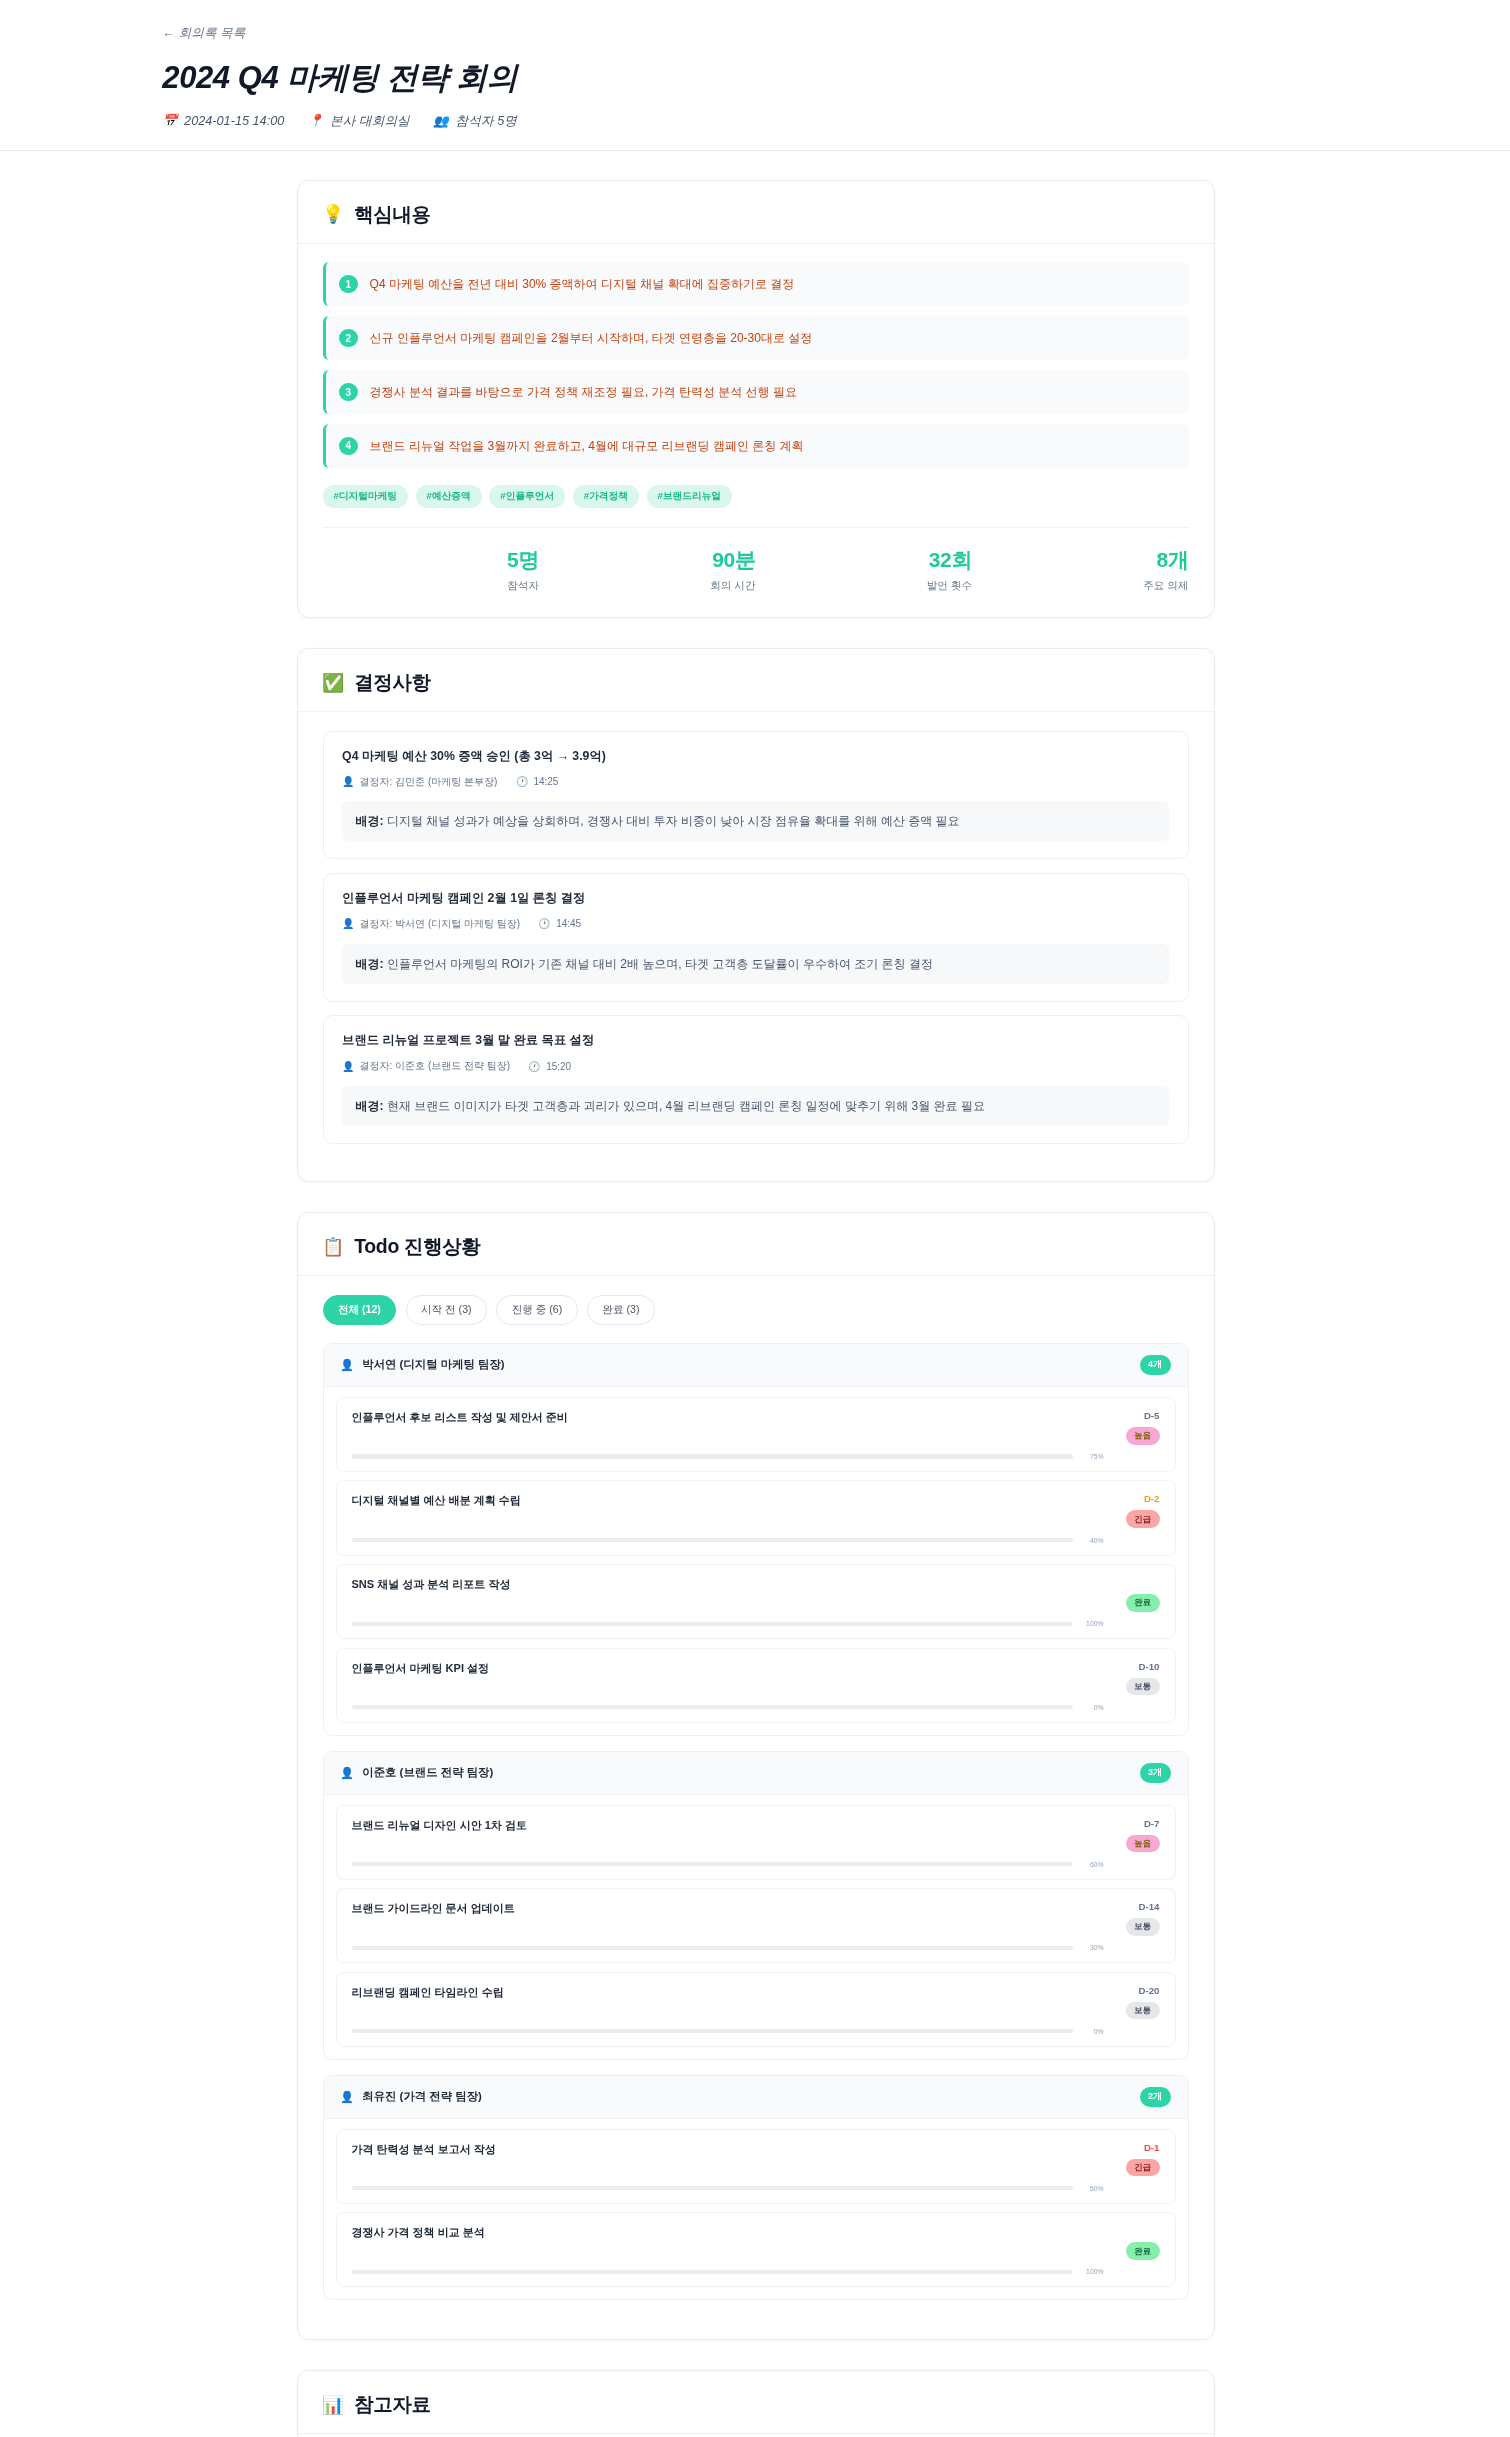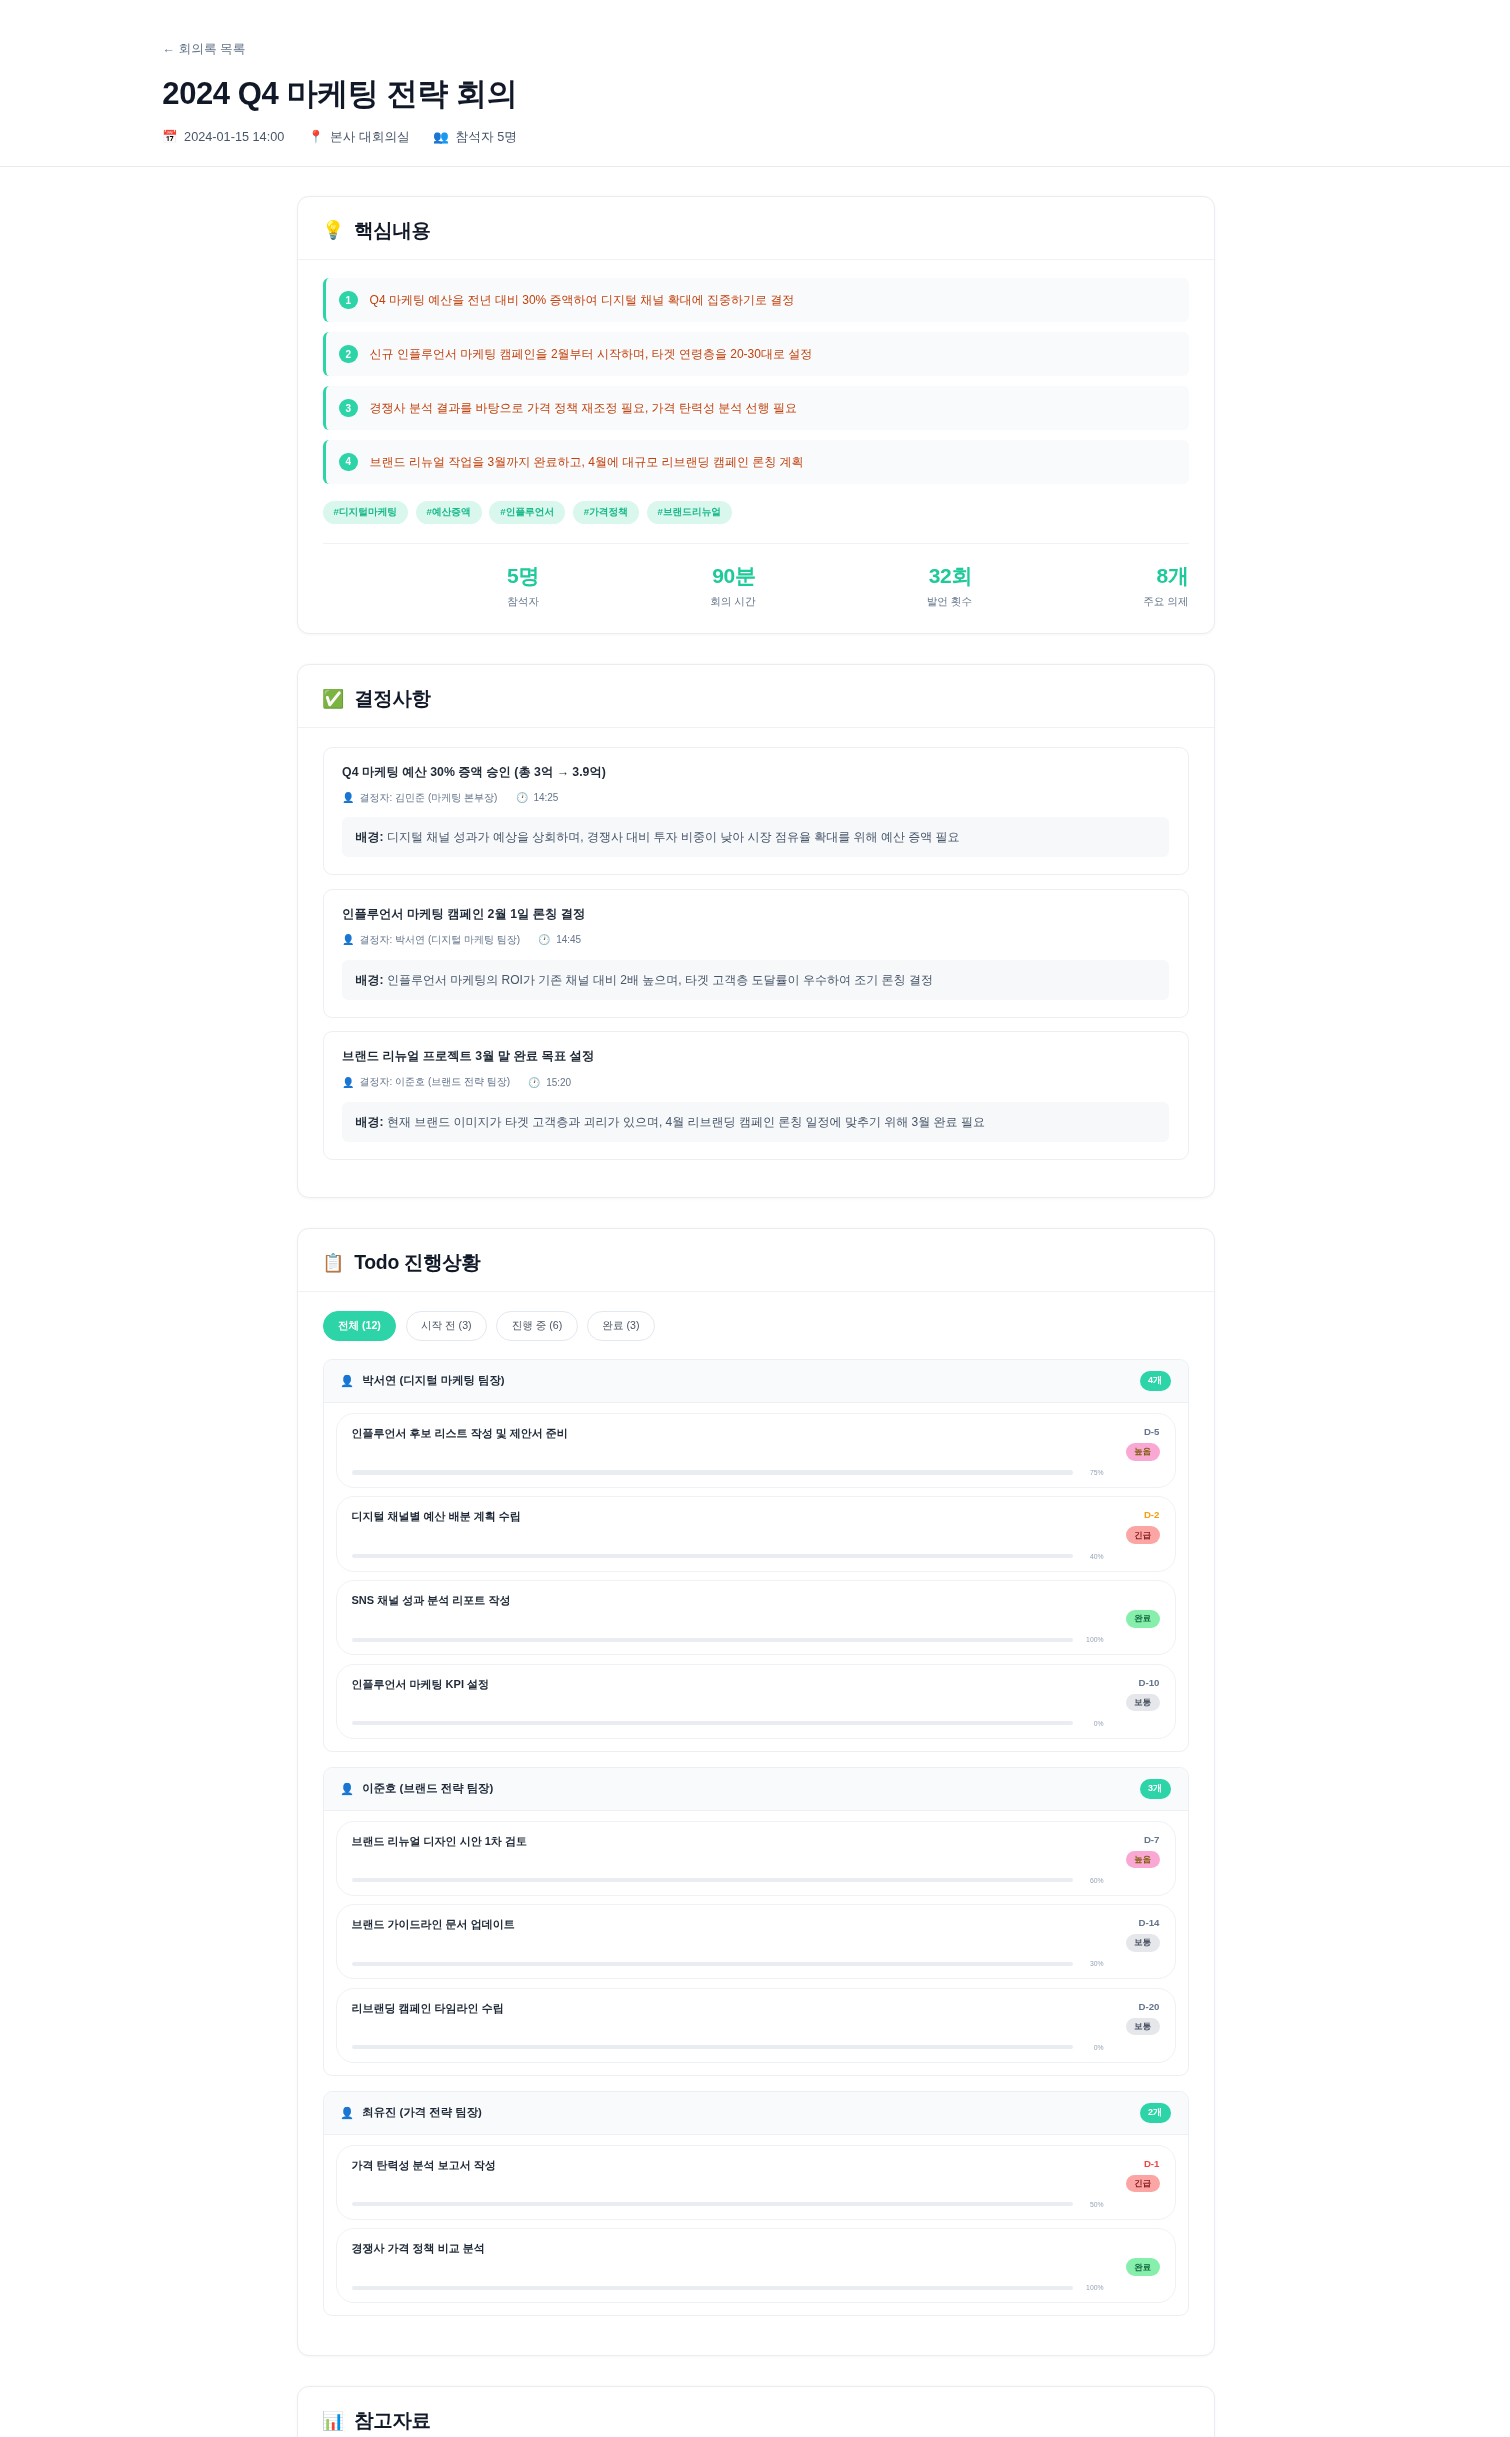--- a/index.html
+++ b/index.html
@@ -8,21 +8,21 @@
     width: 1511px;
     background: #ffffff;
     font-family: "Liberation Sans", "DejaVu Sans", sans-serif;
     color: #1f2937;
     -webkit-font-smoothing: antialiased;
   }
   .page { width: 1511px; padding-bottom: 51px; }
 
   
   .header { padding: 25px 0 0 0; }
-  .header-inner { width: 1200px; margin: 16px auto; padding-left: 6.8px; }
+  .header-inner { width: 1200px; margin: 0 auto; padding-left: 6.8px; font-style: italic; }
   .back-link {
     font-size: 12.7px; color: #64748b; display: inline-block;
     margin-bottom: 15px; text-decoration: none; cursor: pointer;
   }
   .page-title {
     font-size: 31px; font-weight: 700; color: #111827;
     letter-spacing: -0.4px; margin-bottom: 13.5px;
   }
   .meta-row { display: flex; align-items: center; gap: 24px; font-size: 12.7px; color: #475569; }
   .meta-item { display: flex; align-items: center; gap: 6px; }
@@ -111,21 +111,21 @@
     padding: 11px 17px; display: flex; align-items: center; justify-content: space-between;
   }
   .owner-name { font-size: 11.4px; font-weight: 600; color: #1f2937; display: flex; align-items: center; gap: 7.6px; }
   .owner-count {
     background: #2dd4a7; color: #fff; font-size: 9px; font-weight: 700;
     padding: 3.4px 8.4px; border-radius: 844px;
   }
   .owner-body { padding: 10px 12px 12px 12px; }
 
   .todo {
-    border: 0.8px solid #eef1f5; border-radius: 18px;
+    border: 0.8px solid #eef1f5; border-radius: 8px;
     padding: 12px 15px 11px 15px; margin-bottom: 8.4px;
     position: relative; background: #fff;
   }
   .todo:last-child { margin-bottom: 0; }
   .todo-top { display: flex; justify-content: space-between; align-items: flex-start; }
   .todo-title { font-size: 11px; font-weight: 600; color: #1f2937; }
   .todo-right { text-align: right; flex: 0 0 auto; min-width: 46px; }
   .dday { font-size: 9.7px; font-weight: 700; color: #64748b; display: block; }
   .dday.warn { color: #f59e0b; }
   .dday.urgent { color: #ef4444; }

